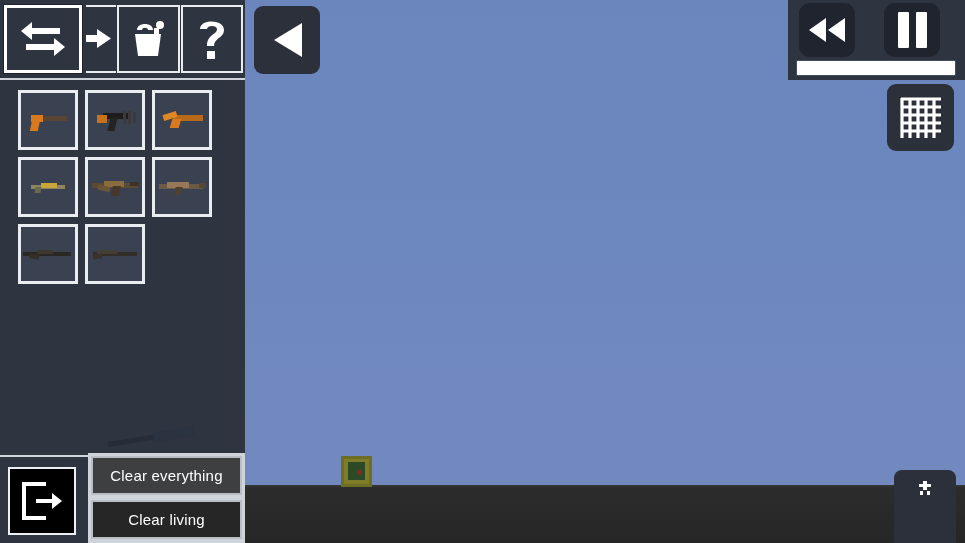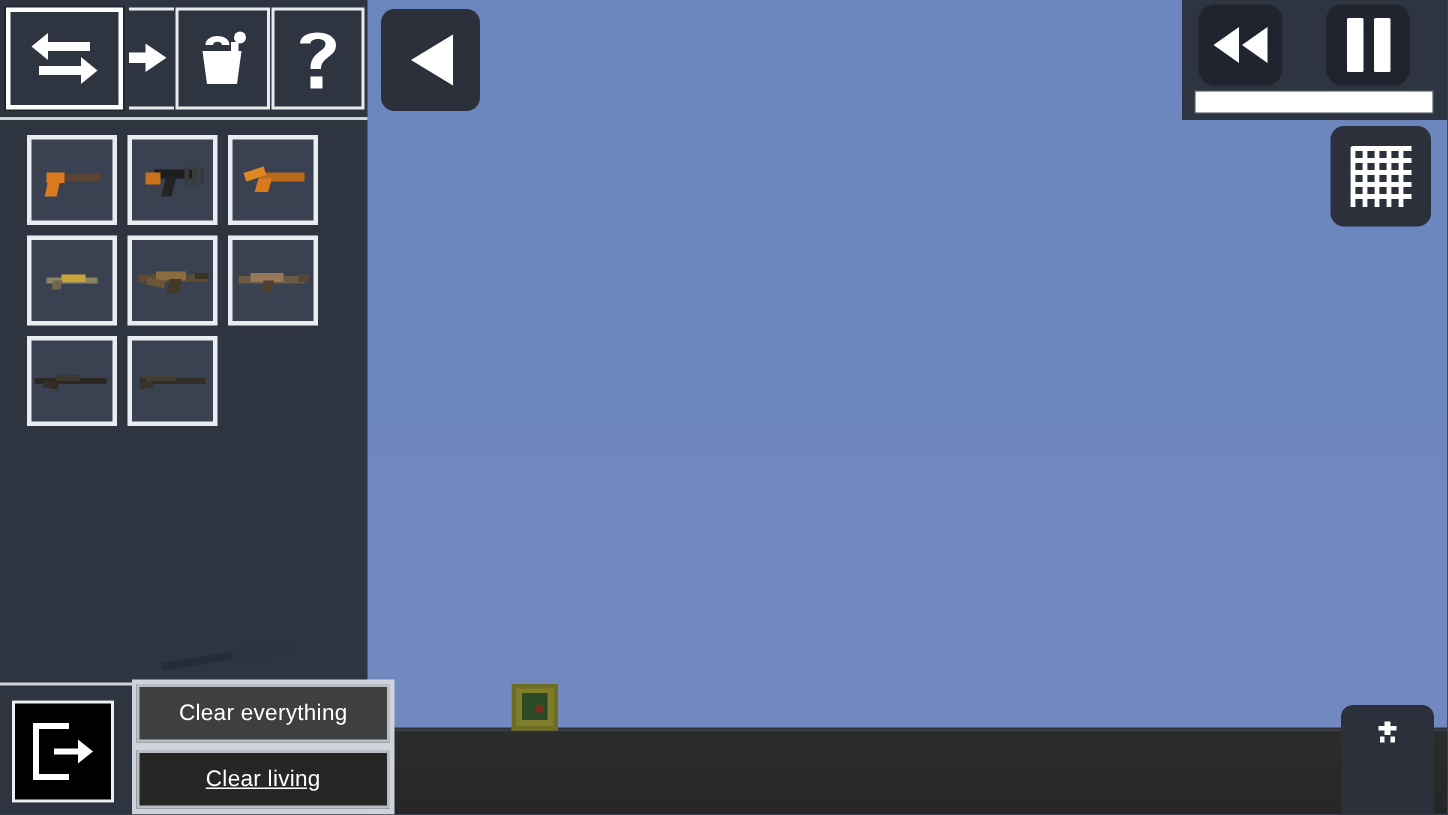--- a/index.html
+++ b/index.html
@@ -111,34 +111,34 @@
     position:absolute; left:8px; top:467px;
     width:68px; height:68px;
     border:2px solid #eef1f4;
     background:#000000;
     display:flex; align-items:center; justify-content:center;
   }
 
   
   .clear-panel {
     position:absolute; left:88px; top:453px;
-    width:175px; height:90px;
+    width:157px; height:90px;
     background:#cfd4da;
     padding:3px;
   }
   .clear-btn {
     width:100%; height:39px;
     background:#262626;
     border:2px solid #b9bec5;
     color:#ffffff;
     font-size:15px;
     display:flex; align-items:center; justify-content:center;
     letter-spacing:0.2px;
   }
-  .clear-btn + .clear-btn { margin-top:5px;text-decoration:underline; }
+  .clear-btn + .clear-btn { margin-top:5px; }
   .clear-btn.transparent-bg { background:rgba(20,20,20,0.78); }
 
   
   .back-btn {
     position:absolute; left:254px; top:6px;
     width:66px; height:68px;
     background:#2b303b;
     border-radius:9px;
     display:flex; align-items:center; justify-content:center;
   }

